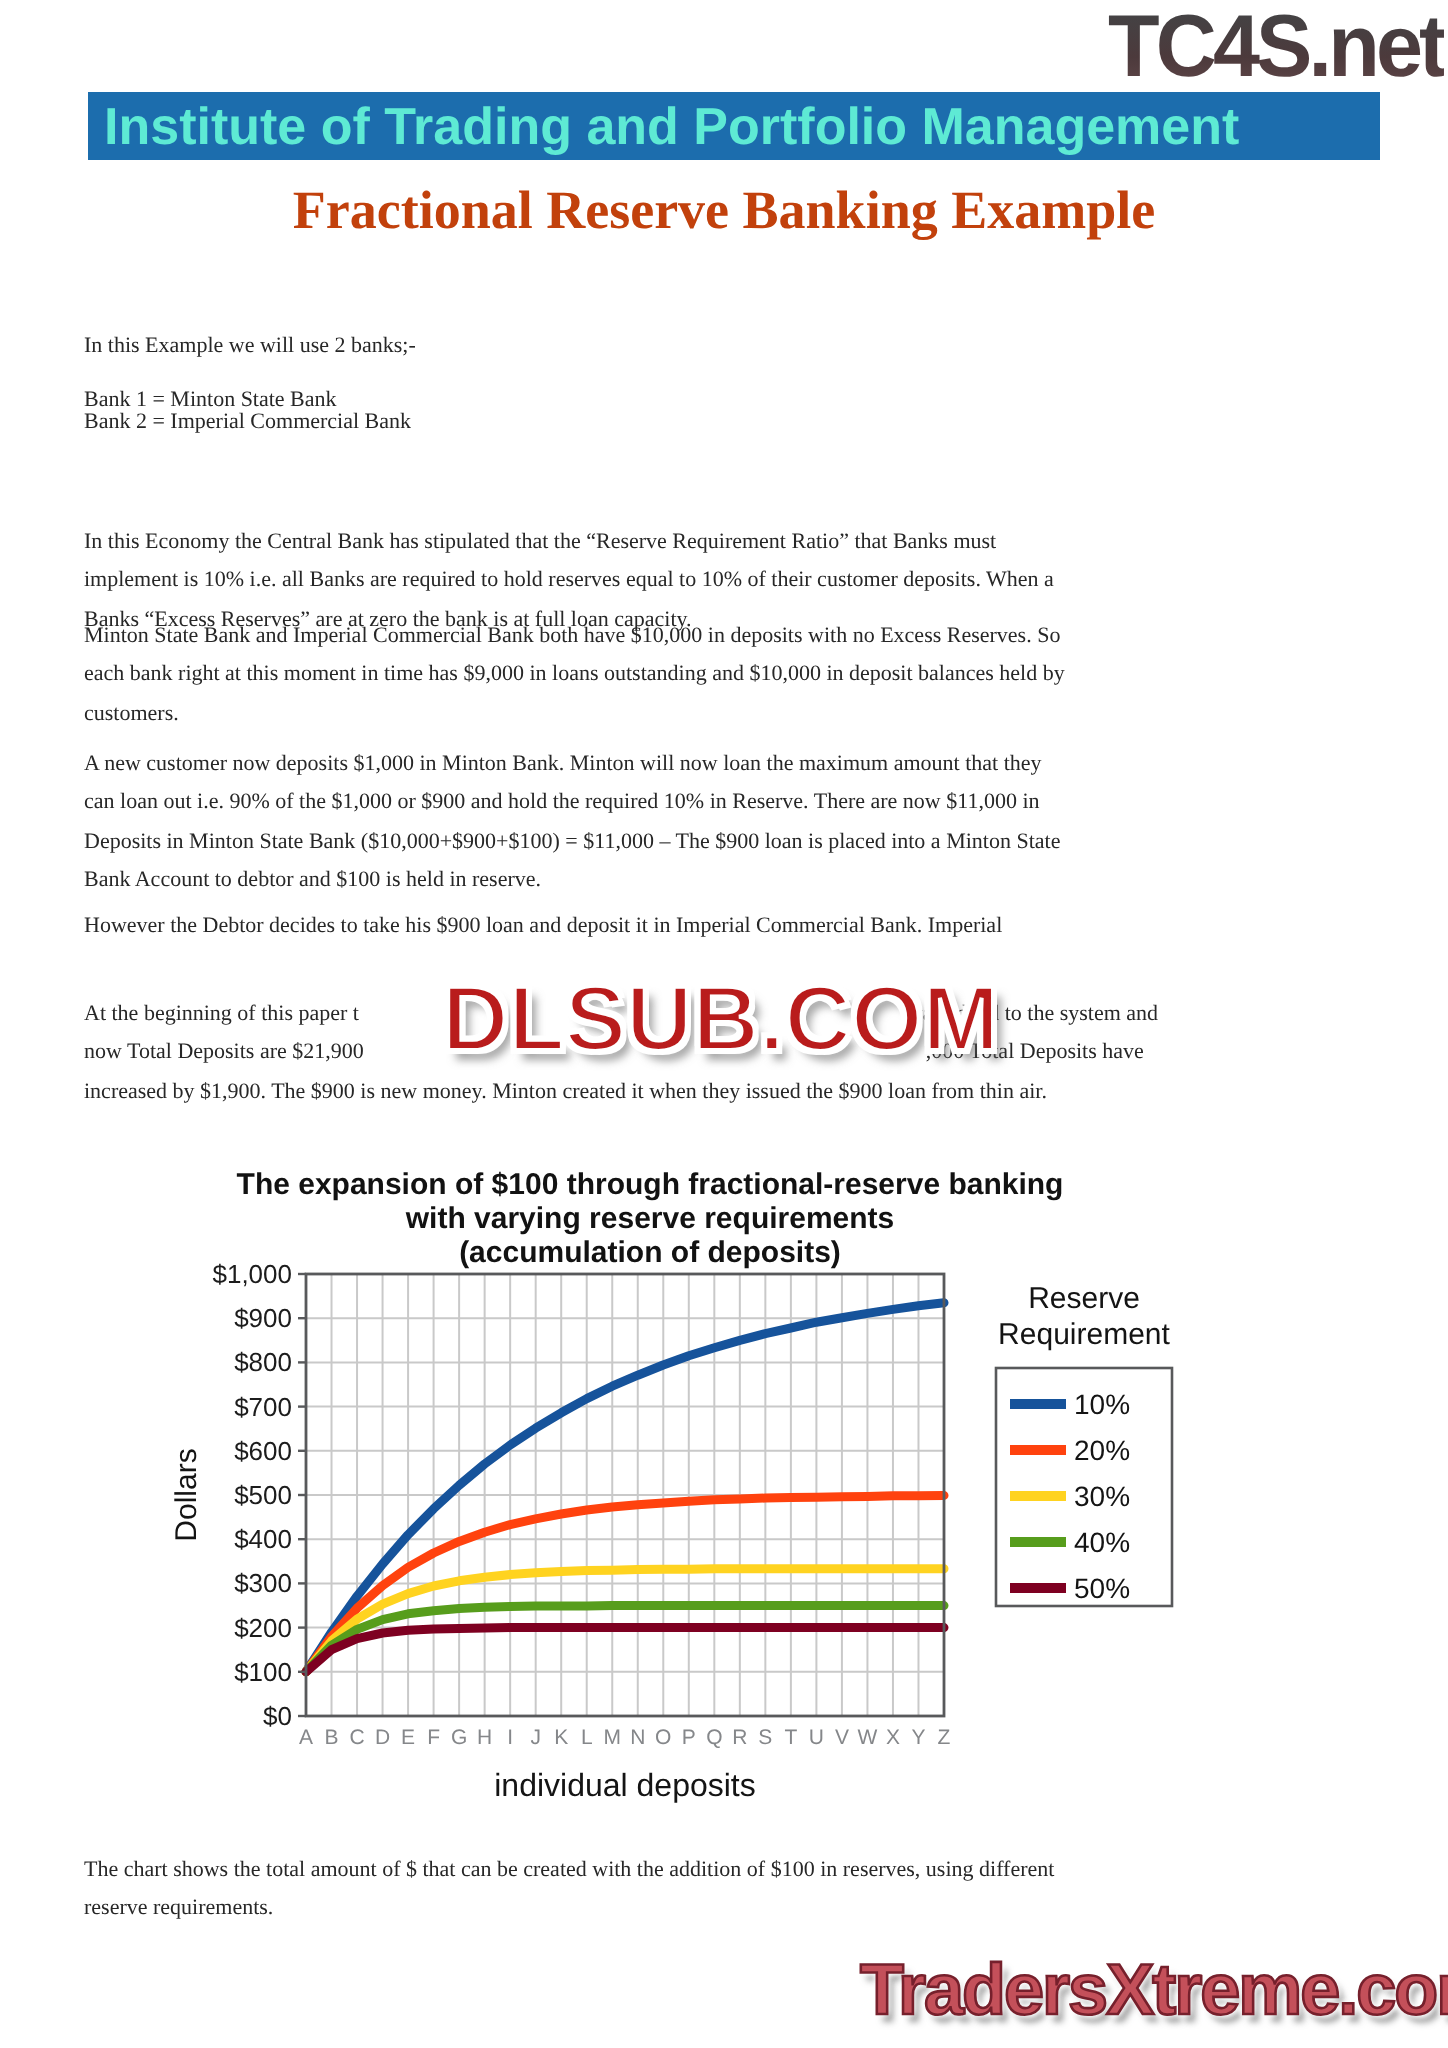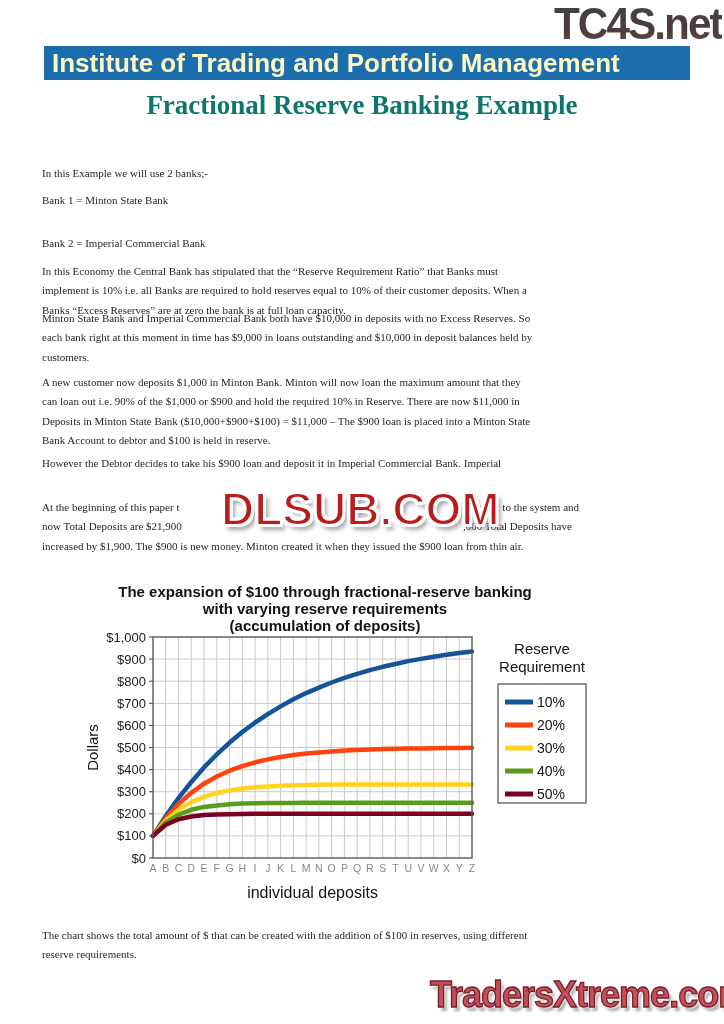--- a/index.html
+++ b/index.html
@@ -10,29 +10,29 @@
   .tc4s{position:absolute;top:2px;right:2px;font-family:"Liberation Sans",sans-serif;
         font-weight:900;font-size:44px;line-height:1;letter-spacing:-2px;
         background:linear-gradient(180deg,#434345 5%,#4c3a3c 60%,#5e4547 95%);
         -webkit-background-clip:text;background-clip:text;color:transparent;
         transform:scaleX(.96);transform-origin:100% 0;}
 
   
   .banner{position:absolute;left:44px;top:46px;width:646px;height:34px;background:#1c6dad;
           box-sizing:border-box;padding-left:8px;
           font-family:"Liberation Sans",sans-serif;font-weight:bold;font-size:26px;
-          line-height:34px;color:#fef9c3;white-space:nowrap;letter-spacing:0;}
+          line-height:34px;color:#5eead4;white-space:nowrap;letter-spacing:0;}
 
   .doc-title{position:absolute;left:0;right:0;top:90px;text-align:center;
-             font-family:"Liberation Serif",serif;font-weight:bold;font-size:27px;color:#0f766e;}
+             font-family:"Liberation Serif",serif;font-weight:bold;font-size:27px;color:#c2410c;}
 
   
   .para{position:absolute;left:42px;font-size:11px;line-height:19.3px;color:#272727;
         white-space:nowrap;}
-  .p1{top:164px}.p2{top:191px}.p3{top:234px}.p4{top:262px}.p5{top:309px}
+  .p1{top:164px}.p2{top:191px}.p3{top:202px}.p4{top:262px}.p5{top:309px}
   .p6{top:373px}.p7{top:454px}.p8{top:498px}.p9{top:926px}
   .gap{display:inline-block;height:1px;}
   .gap-a{width:274px;} .gap-b{width:281px;}
 
   
   .dlsub{position:absolute;left:221px;top:486px;font-family:"Liberation Sans",sans-serif;
          font-weight:900;font-size:46px;line-height:1;letter-spacing:0;color:#b91c1c;
          -webkit-text-stroke:2px #ffffff;
          text-shadow:-2px -2px 0 #fff,2px -2px 0 #fff,-2px 2px 0 #fff,2px 2px 0 #fff,
                      4px 5px 4px rgba(105,105,105,.6);}

